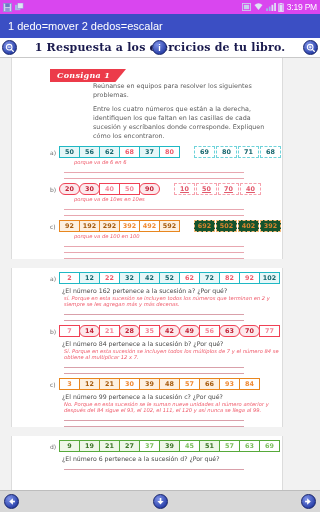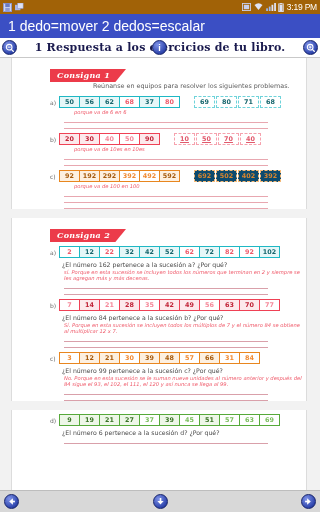--- a/index.html
+++ b/index.html
@@ -6,36 +6,36 @@
   html, body {
     width: 320px; height: 512px;
     font-family: "Liberation Sans", sans-serif;
     background: #ffffff;
     overflow: hidden;
   }
   #app { position: relative; width: 320px; height: 512px; overflow: hidden; background:#fff; }
 
   
   .statusbar {
-    height: 14px; background: #a16207; color: #dfe3f5;
+    height: 14px; background: #d946ef; color: #dfe3f5;
     display: flex; align-items: center; padding: 0 3px;
     font-size: 8px; line-height: 1;
   }
   .sb-left { display: flex; align-items: center; gap: 3px; }
   .sb-spacer { flex: 1; }
   .sb-right { display: flex; align-items: center; gap: 3px; }
   .sb-ico { display:inline-block; width: 9px; height: 9px; position: relative; }
   .sb-ico svg { display:block; }
   .sb-time { font-size: 8.5px; color: #fff; letter-spacing: -0.2px; }
 
   
   .titlebar {
     height: 24px; background: #3b4fc4;
     display: flex; align-items: center; padding: 0 8px;
-    color: #fff; font-size: 14px;
+    color: #fff; font-size: 11px;
   }
   .titlebar .tb-text { white-space: nowrap; overflow: hidden; text-overflow: ellipsis; }
 
   
   .docheading {
     position: relative; height: 20px; background: #ffffff;
     border-bottom: 1px solid #c9c9c9;
     display: flex; align-items: center; justify-content: center;
   }
   .docheading .dh-text {
@@ -60,21 +60,21 @@
     font-size: 9px; font-weight: bold;
     display:flex; align-items:center; justify-content:center;
   }
 
   
   .viewport {
     position: absolute; left: 0; top: 58px; width: 320px; height: 432px;
     background: #f2f2f2; overflow: hidden;
   }
   .page {
-    position: absolute; left: 11px; top: 0; width: 296px;
+    position: absolute; left: 11px; top: 0; width: 272px;
     background: #ffffff;
     border-left: 1px solid #dcdcdc; border-right: 1px solid #dcdcdc;
     min-height: 440px;
     padding: 0;
   }
   .pagegap { height: 9px; background: #f2f2f2; margin: 0 -1px; border:0; }
 
   
   .consigna {
     position: relative; display: inline-block;
@@ -123,29 +123,29 @@
   }
 
   
   .t-teal .cell { border-color: #1fb8c4; }
   .t-teal .cell.filled { background: #e6f7f8; color: #17666d; }
   .t-teal .cell.answer { color: #ef5b6b; background:#fff; }
   .t-teal .cell.loose { background: #fff; color: #17666d; border-color:#6fd3da; }
 
   
   .t-red .cell { border-color: #ef4155; }
-  .t-red .cell.filled { background: #fde9ec; color: #c02337; }
+  .t-red .cell.filled { background: #fde9ec; color: #c02337; border-radius: 6px; }
   .t-red .cell.answer { color: #f5899a; background:#fff; }
   .t-red .cell.loose { background: #fff; color: #e1596c; border-color:#f6a2ae;text-decoration:underline; }
 
   
   .t-orange .cell { border-color: #e8861f; }
   .t-orange .cell.filled { background: #fdf0e0; color: #a65a0c; }
   .t-orange .cell.answer { color: #f08a33; background:#fff; }
-  .t-orange .cell.loose { background: #0c4a6e; color: #d8852e; border-color:#f3b978; }
+  .t-orange .cell.loose { background: #14532d; color: #d8852e; border-color:#f3b978; }
 
   
   .t-green .cell { border-color: #56a93a; }
   .t-green .cell.filled { background: #eef7e8; color: #3a7526; }
   .t-green .cell.answer { color: #7bbf5e; background:#fff; }
 
   
   .handwrite {
     font-family: "DejaVu Sans", sans-serif;
     font-size: 5.2px; font-style: italic;
@@ -264,20 +264,21 @@
 
   <div class="viewport">
     <div class="page">
 
       
       <div class="consigna">
         <span class="ribbon">Consigna 1</span>
       </div>
       <div class="body-text">
         <p>Reúnanse en equipos para resolver los siguientes problemas.</p>
+        <p>Entre los cuatro números que están a la derecha, identifiquen los que faltan en las casillas de cada sucesión y escríbanlos donde corresponde. Expliquen cómo los encontraron.</p>
       </div>
 
       <div id="c1-rows">
           <div class="seqrow t-teal">
             <span class="rowlabel">a)</span>
             <div class="cells">
               <div class="cell filled">50</div>
               <div class="cell filled">56</div>
               <div class="cell filled">62</div>
               <div class="cell answer">68</div>
@@ -338,23 +339,20 @@
           <div class="rules">
             <div class="rule"></div>
             <div class="rule"></div>
             <div class="rule"></div>
           </div>
         </div>
 
       <div class="pagegap"></div>
 
       
-      <div class="consigna">
-        <span class="ribbon">Consigna 2</span>
-      </div>
 
       <div id="c2-rows">
           <div class="seqrow t-teal">
             <span class="rowlabel">a)</span>
             <div class="cells">
               <div class="cell answer">2</div>
               <div class="cell filled">12</div>
               <div class="cell answer">22</div>
               <div class="cell filled">32</div>
               <div class="cell filled">42</div>
@@ -398,21 +396,21 @@
             <span class="rowlabel">c)</span>
             <div class="cells">
               <div class="cell answer">3</div>
               <div class="cell filled">12</div>
               <div class="cell filled">21</div>
               <div class="cell answer">30</div>
               <div class="cell filled">39</div>
               <div class="cell filled">48</div>
               <div class="cell answer">57</div>
               <div class="cell filled">66</div>
-              <div class="cell answer">31</div>
+              <div class="cell answer">93</div>
               <div class="cell answer">84</div>
             </div>
           </div>
           <div class="question">¿El número 99 pertenece a la sucesión c? ¿Por qué?</div>
           <div class="handwrite narrow">No. Porque en esta sucesión se le suman nueve unidades al número anterior y después del 84 sigue el 93, el 102, el 111, el 120 y así nunca se llega al 99.</div>
           <div class="rules">
             <div class="rule wide"></div>
             <div class="rule wide"></div>
           </div>
           <div class="pagegap"></div>

